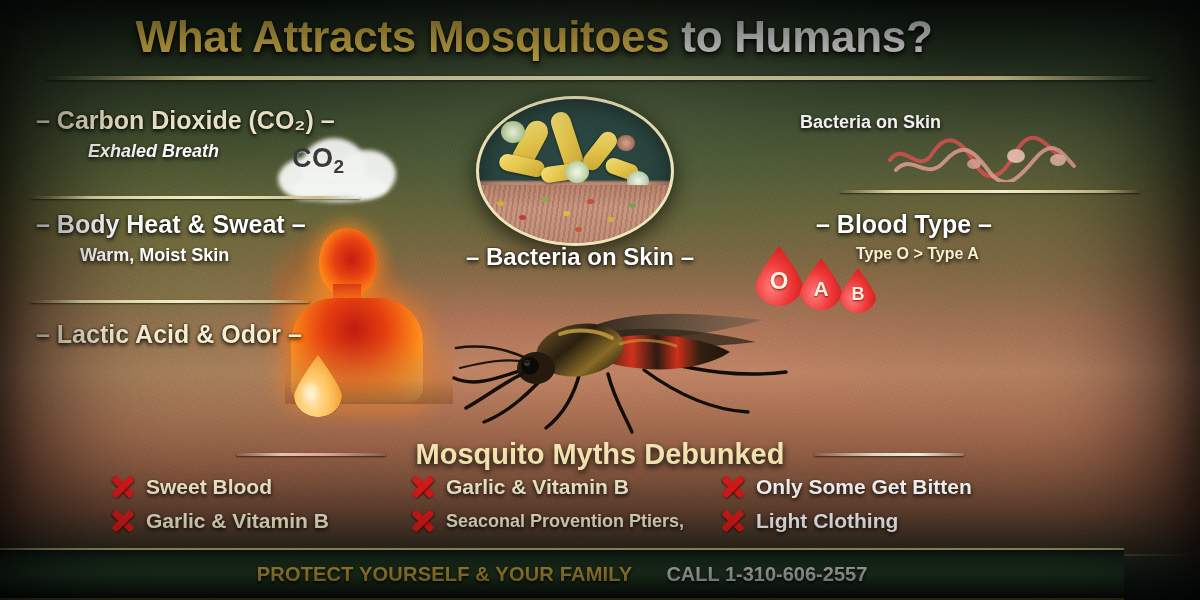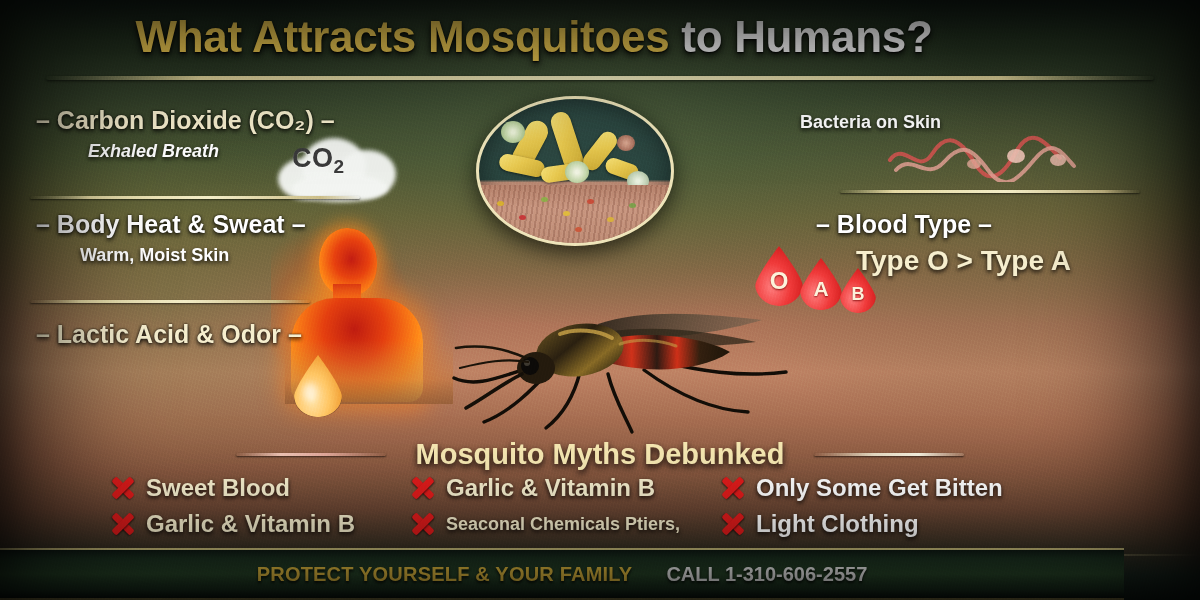--- a/index.html
+++ b/index.html
@@ -187,21 +187,21 @@
   .myths-grid{ position:absolute; left:110px; top:474px; width:1000px;
                display:grid; grid-template-columns:300px 310px 330px; row-gap:8px; }
   .myth{ display:flex; align-items:center; gap:10px; }
   .xmark{ width:26px; height:26px; flex:0 0 26px; position:relative; }
   .xmark::before, .xmark::after{
     content:""; position:absolute; left:50%; top:50%; width:26px; height:7px;
     background:#e01b1b; border-radius:2px; box-shadow:0 1px 2px rgba(0,0,0,.6);
   }
   .xmark::before{ transform:translate(-50%,-50%) rotate(45deg); }
   .xmark::after{ transform:translate(-50%,-50%) rotate(-45deg); }
-  .myth-text{ font-size:24px; font-weight:bold; white-space:nowrap;
+  .myth-text{ font-size:21px; font-weight:bold; white-space:nowrap;
               text-shadow:0 2px 4px rgba(0,0,0,.92); }
   .mt-cream{ color:#f7efcf; }
   .mt-white{ color:#ffffff; }
   .myth-text.small{ font-size:18px; }
 
   
   .footer{
     position:absolute; left:0; bottom:0; width:1124px; height:52px;
     background:linear-gradient(180deg,#0f1a14 0%, #1d3322 18%, #2b4a2c 50%, #1d3322 82%, #0c1510 100%);
     border-top:2px solid #c9bd7c; border-bottom:2px solid #7d7342;
@@ -294,33 +294,36 @@
       <path d="M8 38 C24 20, 38 50, 56 30 S84 16, 100 38 S128 50, 146 28 S172 18, 186 34" stroke="#e0a094" stroke-width="4" fill="none" stroke-linecap="round" opacity=".85"></path>
       <ellipse cx="128" cy="24" rx="9" ry="7" fill="#edc3b6" opacity=".9"></ellipse>
       <ellipse cx="170" cy="28" rx="8" ry="6" fill="#e8b8a9" opacity=".85"></ellipse>
       <ellipse cx="86" cy="32" rx="7" ry="5" fill="#e2a99a" opacity=".8"></ellipse>
     </svg>
   </div>
   <div class="rule" style="left:840px; top:190px; width:300px;"></div>
 
   <div class="block" style="left:816px; top:210px;">
     <div class="hd hd-white">– Blood Type –</div>
-    <div class="sub sub-cream" style="margin-top:6px; margin-left:40px; font-size:28px;text-align:center;">Type O &gt; Type A</div>
+    <div class="sub sub-cream" style="margin-top:6px; margin-left:40px; font-size:16px;">Type O &gt; Type A</div>
   </div>
 
   <div class="bdrop bdropO">
     <span>O</span>
   </div>
   <div class="bdrop bdropA">
     <span>A</span>
   </div>
   <div class="bdrop bdropB">
     <span>B</span>
   </div>
 
+  <div style="position:absolute; left:430px; top:243px; width:300px; text-align:center;">
+    <span class="hd hd-white" style="font-size:24px;">–  Bacteria on Skin  –</span>
+  </div>
 
   <div class="mosquito">
     <svg width="350" height="150" viewBox="0 0 350 150">
       <defs>
         <linearGradient id="abd" x1="0" y1="0" x2="1" y2="0">
           <stop offset="0%" stop-color="#4a2018"></stop>
           <stop offset="22%" stop-color="#d1321a"></stop>
           <stop offset="42%" stop-color="#2e1a12"></stop>
           <stop offset="58%" stop-color="#cf3018"></stop>
           <stop offset="76%" stop-color="#33200f"></stop>
@@ -386,21 +389,21 @@
     <div class="myth">
       <span class="xmark"></span>
       <span class="myth-text mt-white">Only Some Get Bitten</span>
     </div>
     <div class="myth">
       <span class="xmark"></span>
       <span class="myth-text mt-cream">Garlic &amp; Vitamin B</span>
     </div>
     <div class="myth">
       <span class="xmark"></span>
-      <span class="myth-text mt-cream small">Seaconal Chemicals Ptiers,</span>
+      <span class="myth-text mt-cream small">Seaconal Provention Ptiers,</span>
     </div>
     <div class="myth">
       <span class="xmark"></span>
       <span class="myth-text mt-white">Light Clothing</span>
     </div>
   </div>
 
   <div class="footer-rule"></div>
   <div class="footer">
     <span class="f-gold">PROTECT YOURSELF &amp; YOUR FAMILY</span>

